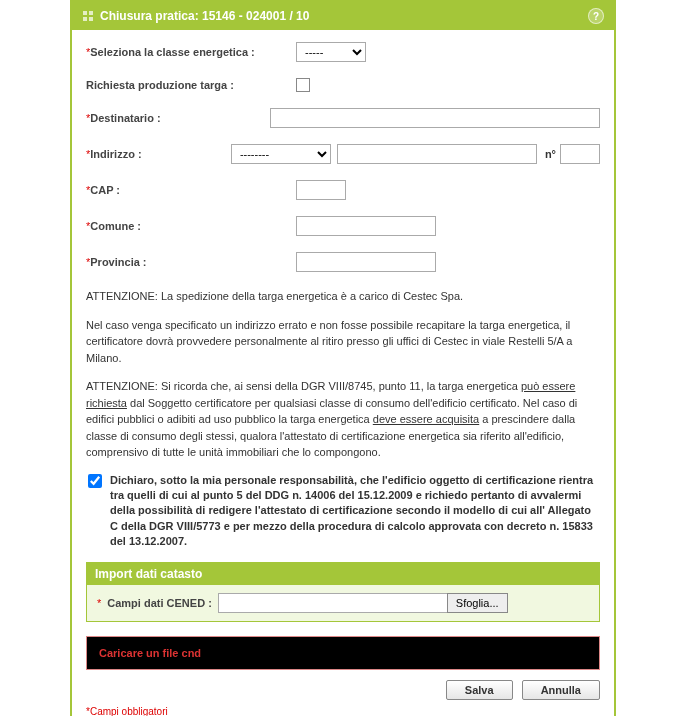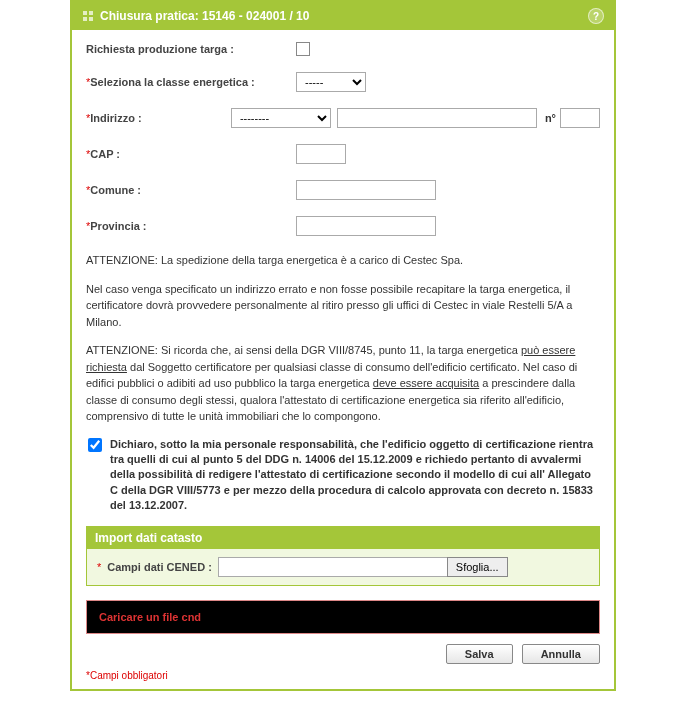--- a/index.html
+++ b/index.html
@@ -59,35 +59,41 @@
           </svg>
       </span>
       <span class="title">Chiusura pratica: 15146 - 024001 / 10</span>
     </div>
     <div class="help-icon">?</div>
   </div>
 
   <div class="content">
 
     <div class="form-row">
-      <div class="label-col"><span class="lbl">Richiesta produzione targa :</span></div>
-      <div class="input-col">
-        <span class="checkbox-box"></span>
-      </div>
-    </div>
-
-    <div class="form-row">
       <div class="label-col"><span class="req">*</span><span class="lbl">Seleziona la classe energetica :</span></div>
       <div class="input-col">
         <select class="select-sm">
           <option>-----</option>
         </select>
       </div>
     </div>
 
+    <div class="form-row">
+      <div class="label-col"><span class="lbl">Richiesta produzione targa :</span></div>
+      <div class="input-col">
+        <span class="checkbox-box"></span>
+      </div>
+    </div>
+
+    <div class="form-row">
+      <div class="label-col"><span class="req">*</span><span class="lbl">Destinatario :</span></div>
+      <div class="input-col">
+        <input type="text" class="txt-lg" value="" style="">
+      </div>
+    </div>
 
     <div class="form-row">
       <div class="label-col"><span class="req">*</span><span class="lbl">Indirizzo :</span></div>
       <div class="input-col" style="display:flex;align-items:center;">
         <select class="select-addr">
           <option>--------</option>
         </select>
         <input type="text" class="txt-addr" value="" style="">
         <span class="n-lbl">n°</span>
         <input type="text" class="txt-n" value="" style="">

